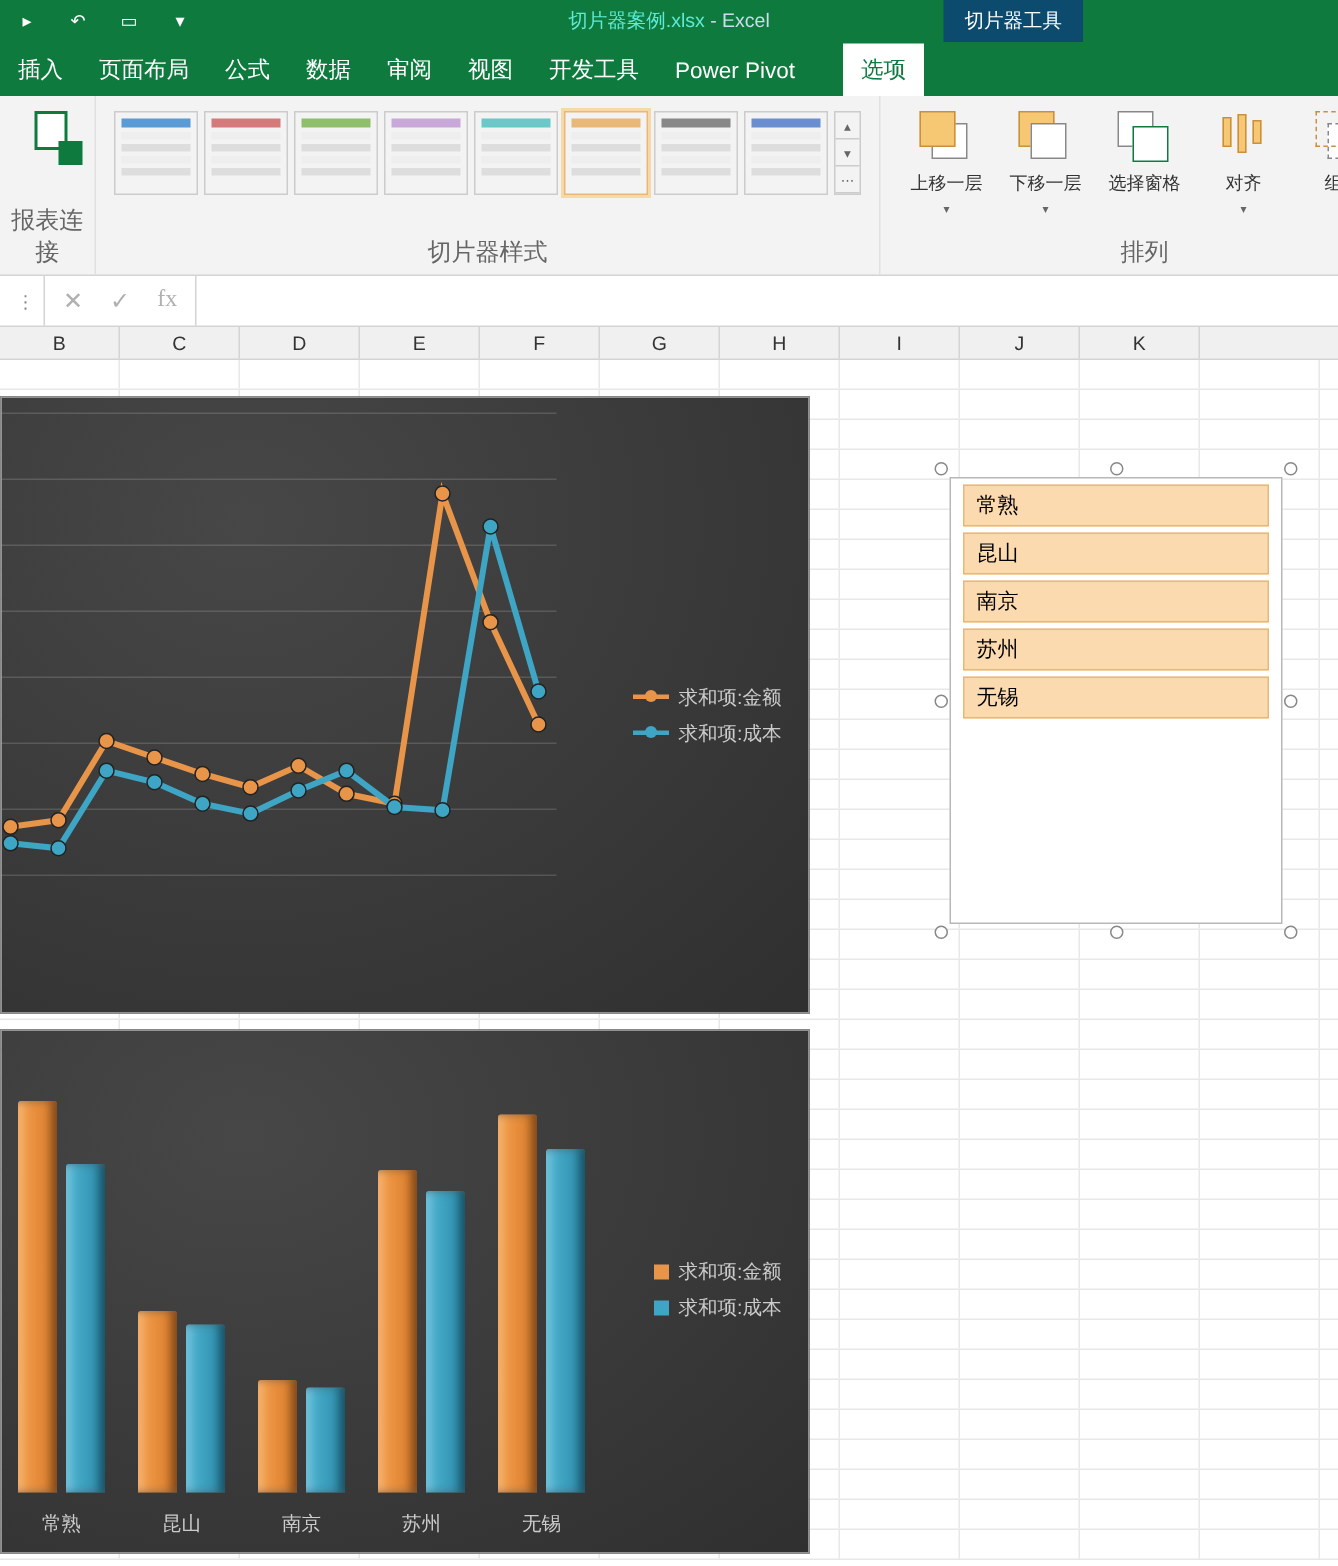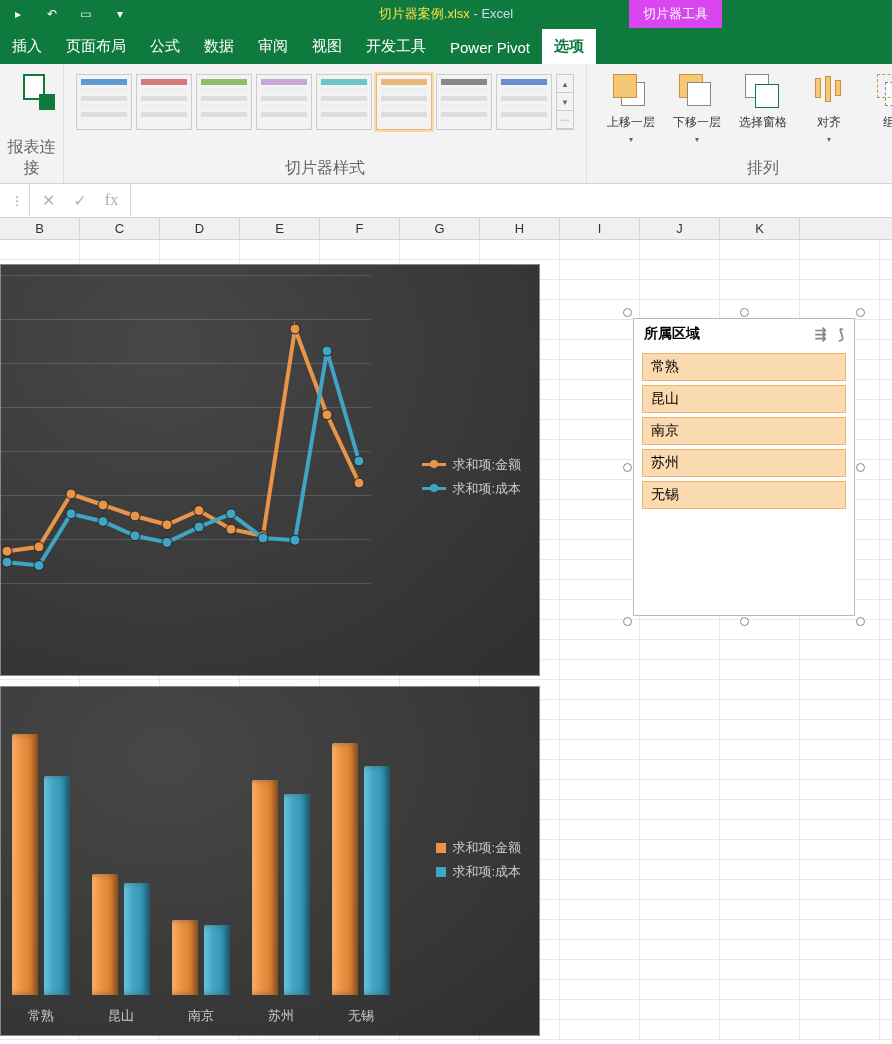--- a/index.html
+++ b/index.html
@@ -3,22 +3,22 @@
 <meta charset="utf-8">
 <style>
 * { margin:0; padding:0; box-sizing:border-box; font-family:"Microsoft YaHei",Arial,sans-serif; }
 body { background:#fff; width:892px; height:1044px; overflow:hidden; font-size:12px; }
 
 
 .titlebar { background:#0f7a3e; height:28px; display:flex; align-items:center; color:#fff; position:relative; }
 .qat { display:flex; gap:14px; padding-left:8px; align-items:center; }
 .qat .ico { width:20px; height:20px; display:flex; align-items:center; justify-content:center; color:#fff; }
 .titlebar .title { position:absolute; left:50%; transform:translateX(-50%); font-size:13px; color:#cde; }
-.titlebar .title .fn { color:#fde047; }
-.titlebar .slicer-tools { position:absolute; right:170px; top:0; bottom:0; background:#d946ef; padding:0 14px; display:flex; align-items:center; font-size:13px;margin-left:24px; }
+.titlebar .title .fn { color:#5eead4; }
+.titlebar .slicer-tools { position:absolute; right:170px; top:0; bottom:0; background:#0c4a6e; padding:0 14px; display:flex; align-items:center; font-size:13px;margin-left:24px; }
 
 
 .tabs { background:#0f7a3e; height:36px; display:flex; align-items:flex-end; color:#fff; font-size:15px; }
 .tab { padding:8px 12px; cursor:pointer; }
 .tab.active2 { background:#fff; color:#0f7a3e; }
 .tellme { margin-left:20px; display:flex; align-items:center; gap:6px; color:#b7e0c7; font-size:13px; padding:8px 10px;}
 .tellme .bulb { width:14px; height:14px; border:1px solid #b7e0c7; border-radius:50%; }
 
 
 .ribbon { background:#f3f3f3; height:120px; display:flex; border-bottom:1px solid #d4d4d4; }
@@ -121,21 +121,21 @@
 
 <div class="tabs">
   <div class="tab">插入</div>
   <div class="tab">页面布局</div>
   <div class="tab">公式</div>
   <div class="tab">数据</div>
   <div class="tab">审阅</div>
   <div class="tab">视图</div>
   <div class="tab">开发工具</div>
   <div class="tab">Power Pivot</div>
-  <div class="tab active2" style="font-weight:bold;">选项</div>
+  <div class="tab active2" style="margin-left:20px;">选项</div>
 </div>
 
 <div class="ribbon">
   <div class="group" style="width:64px;">
     <div class="rpt-conn">
       <div class="ico">
         <div class="pg"></div>
           <div class="arr"></div>
       </div>
     </div>
@@ -929,27 +929,20 @@
         </div>
       <div class="li">
           <span class="sq bl"></span>
           <span>求和项:成本</span>
         </div>
     </div>
   </div>
 
   <div class="slicer-wrap">
     <div class="slicer">
-      <div class="slicer-hdr">
-        <span>所属区域</span>
-        <span class="icons">
-          <span>⇶</span>
-          <span>⟆</span>
-        </span>
-      </div>
       <div class="slicer-items" id="slicer-items">
           <div class="slicer-item">常熟</div>
           <div class="slicer-item">昆山</div>
           <div class="slicer-item">南京</div>
           <div class="slicer-item">苏州</div>
           <div class="slicer-item">无锡</div>
         </div>
     </div>
     <div class="handle h-tl"></div>
     <div class="handle h-tm"></div>

